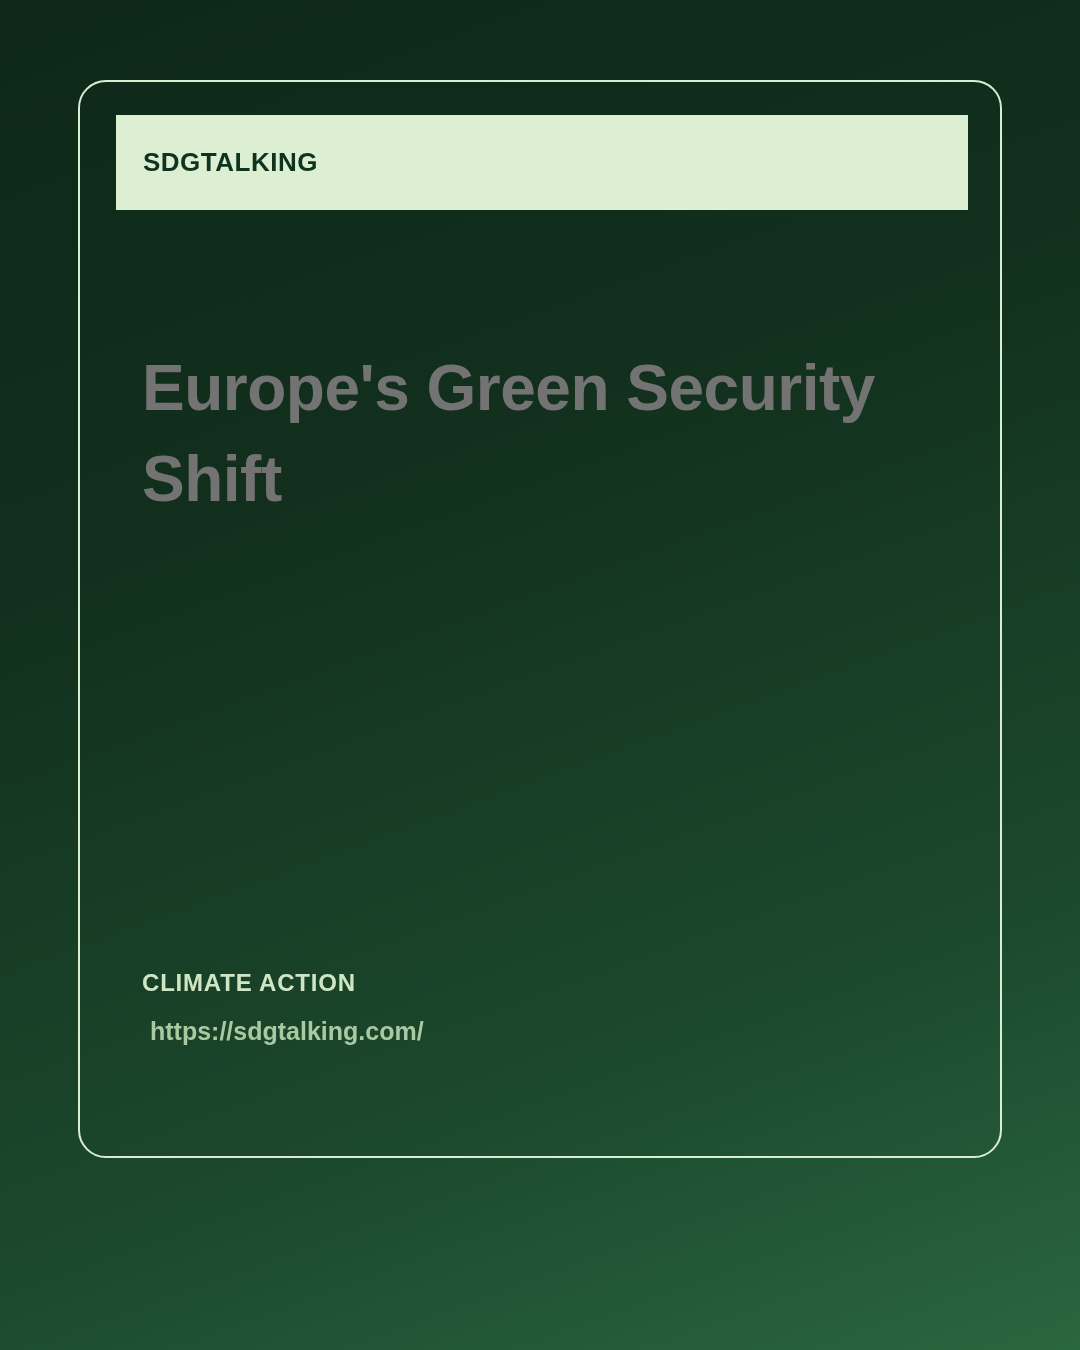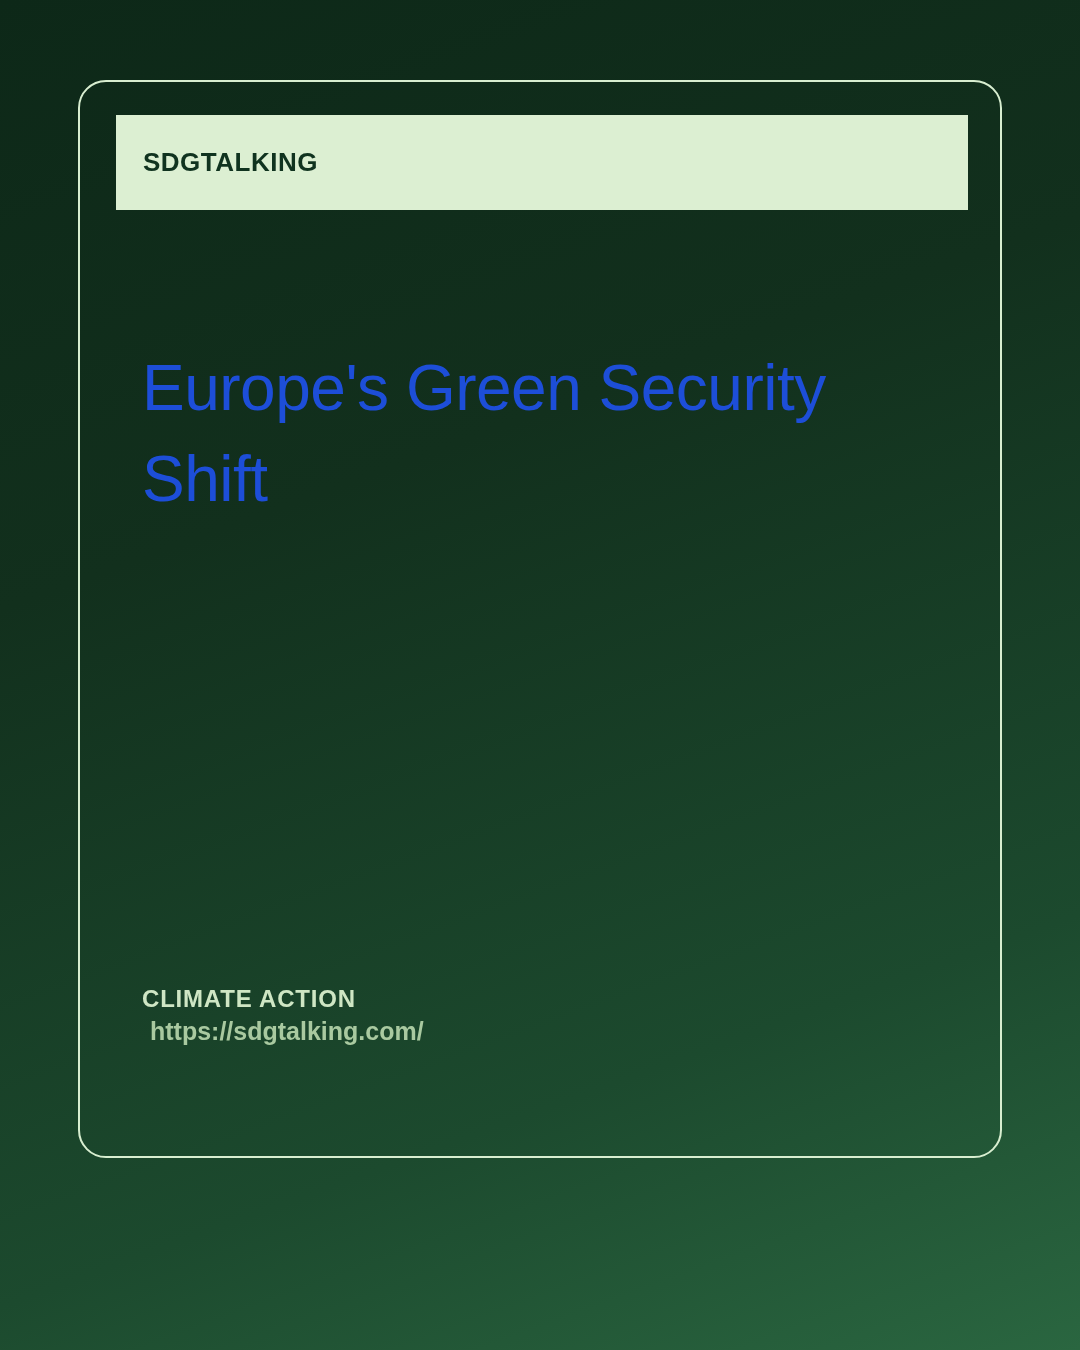--- a/index.html
+++ b/index.html
@@ -44,38 +44,38 @@
     color: #10331f;
   }
 
   .headline {
     position: absolute;
     left: 62px;
     top: 218px;
     width: 760px;
     font-size: 64px;
     line-height: 1.42;
-    font-weight: normal;
-    color: #1d4ed8;
+    font-weight: bold;
+    color: #737373;
     letter-spacing: -0.5px;
   }
 
   .footer {
     position: absolute;
     left: 62px;
     bottom: 110px;
     width: 780px;
   }
 
   .category {
     font-size: 24px;
     font-weight: bold;
     letter-spacing: 0.8px;
     color: #cfe6c4;
-    margin-bottom: 4px;
+    margin-bottom: 20px;
   }
 
   .site-url {
     font-size: 25px;
     font-weight: bold;
     color: #a9c9a0;
     margin-left: 8px;
   }
 </style>
 </head>

